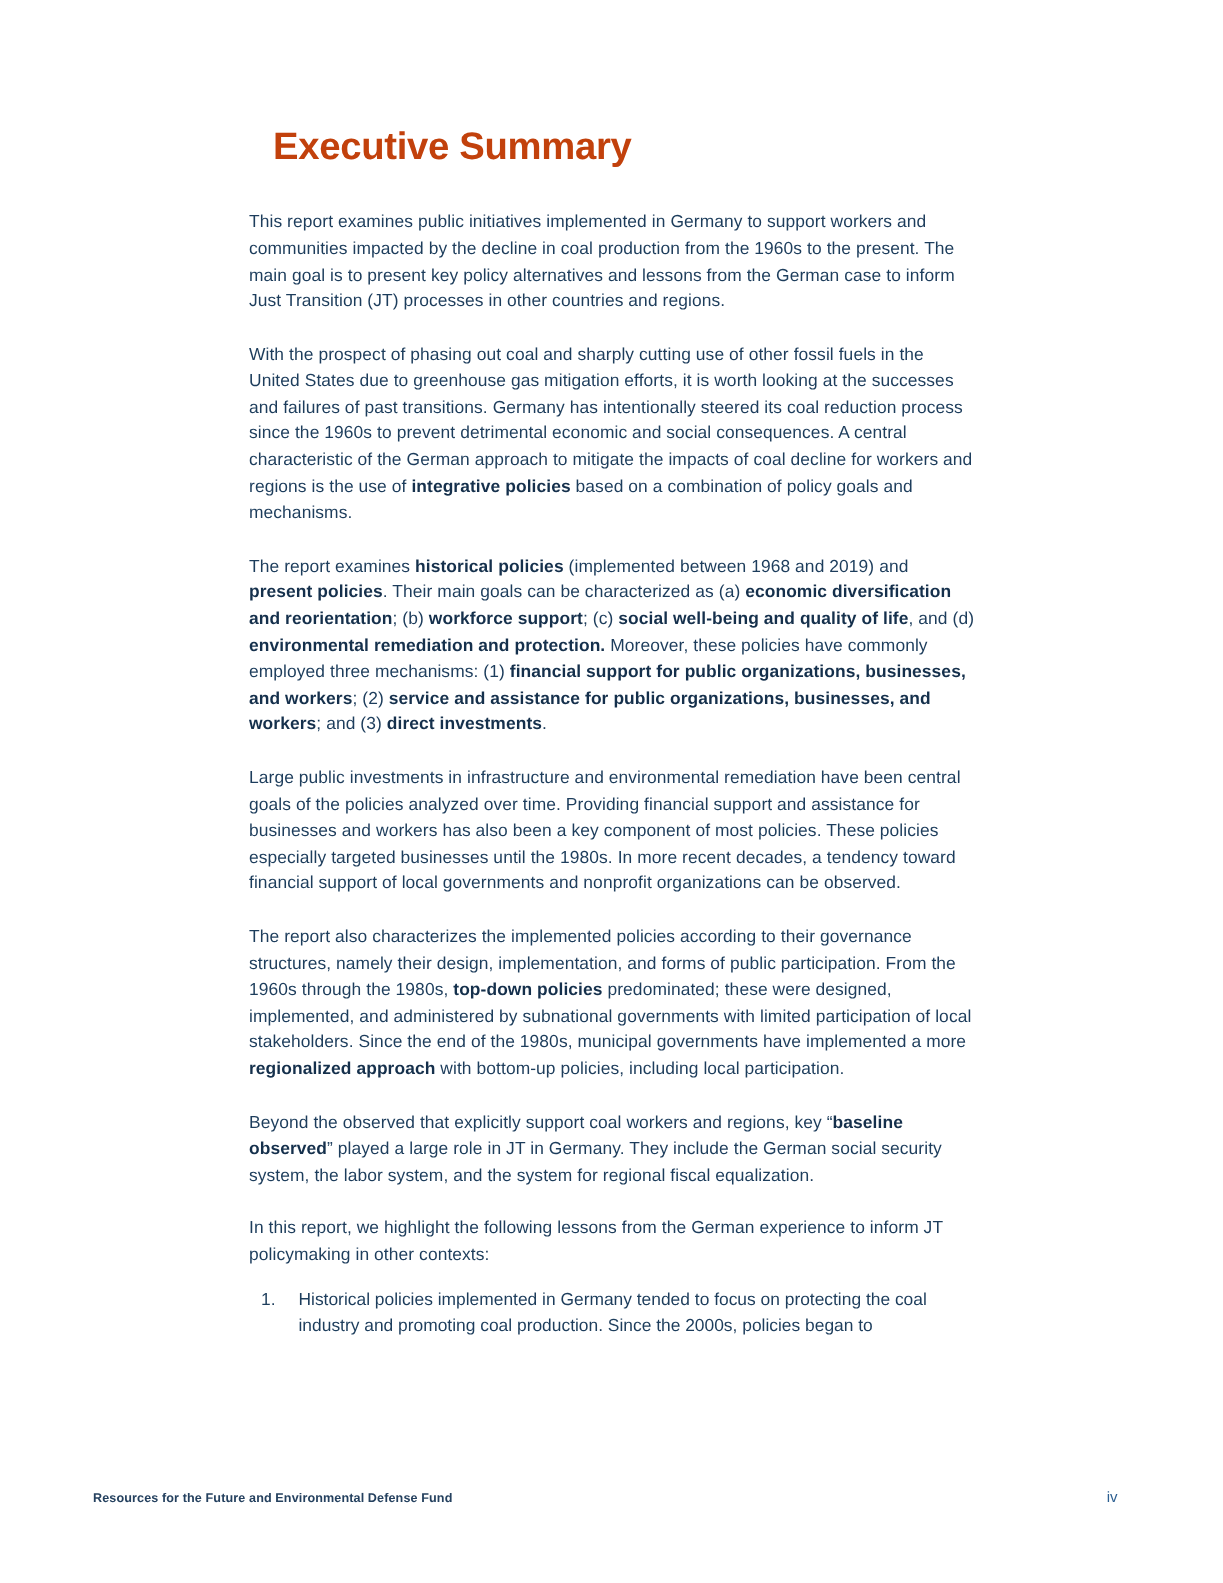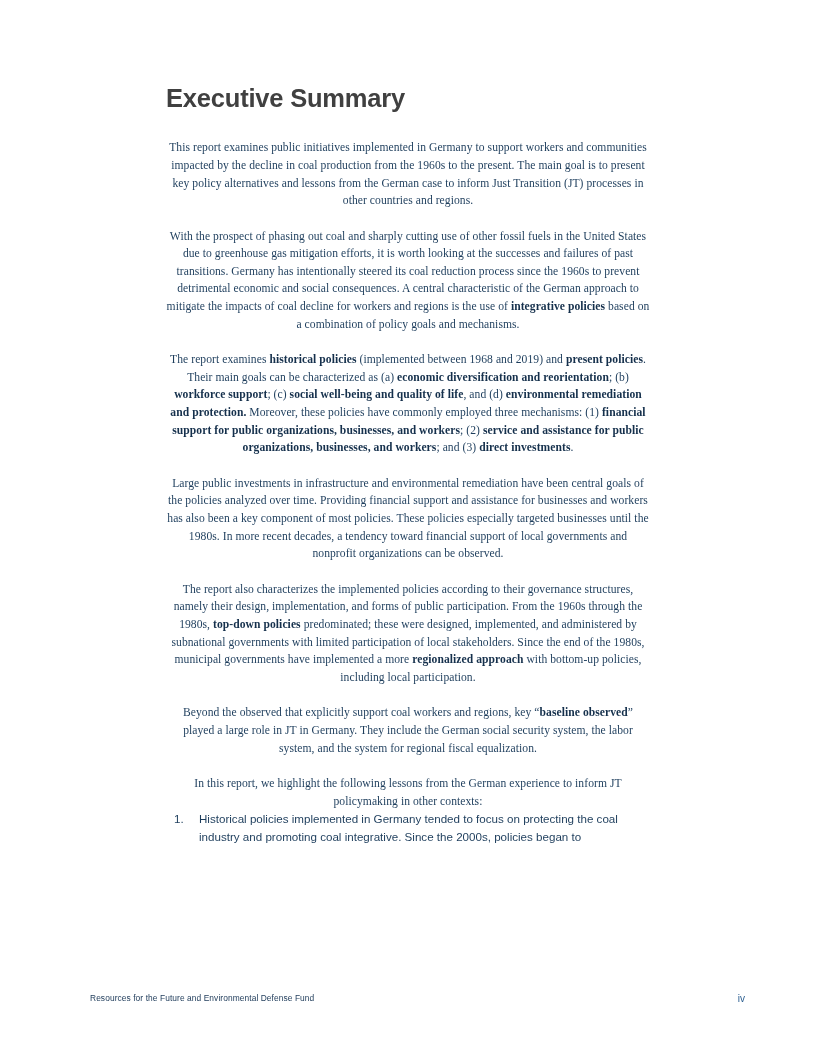--- a/index.html
+++ b/index.html
@@ -27,36 +27,35 @@
   .content {
     position: absolute;
     left: 166px;
     top: 84px;
     width: 484px;
   }
 
   .doc-title {
     font-size: 25.5px;
     font-weight: bold;
-    color: #404040;
+    color: #c2410c;
     letter-spacing: -0.2px;
-    margin: 0 0 26px 0;
+    margin: 0 0 26px 16px;
     line-height: 1.15;
   }
 
   .para {
     font-size: 11.6px;
     line-height: 17.6px;
     color: #1d3d5c;
     margin: 0 0 18px 0;
-    text-align: center;
+    text-align: left;
     letter-spacing: 0.005em;
-    font-family: Liberation Serif, serif;
   }
-  .para:last-child { margin-bottom: 0; }
+  .para:last-child { margin-bottom: 12px; }
 
   .para b, .para strong {
     font-weight: bold;
     color: #15304c;
   }
 
   .list {
     margin: 0;
     padding: 0;
     list-style: none;
@@ -84,24 +83,23 @@
     left: 62px;
     right: 55px;
     top: 990px;
     height: 16px;
     display: flex;
     align-items: center;
     justify-content: space-between;
   }
   .footer-title {
     font-size: 8.4px;
-    font-weight: normal;
+    font-weight: bold;
     color: #25415f;
     letter-spacing: 0.01em;
-    margin-left: 28px;
   }
   .footer-page {
     font-size: 10px;
     color: #2c5f91;
     font-weight: normal;
     padding-right: 15px;
   }
 </style>
 </head>
 <body>
@@ -116,21 +114,21 @@
         <p class="para"><span>This report examines public initiatives implemented in Germany to support workers and communities impacted by the decline in coal production from the 1960s to the present. The main goal is to present key policy alternatives and lessons from the German case to inform Just Transition (JT) processes in other countries and regions.</span></p>
         <p class="para"><span>With the prospect of phasing out coal and sharply cutting use of other fossil fuels in the United States due to greenhouse gas mitigation efforts, it is worth looking at the successes and failures of past transitions. Germany has intentionally steered its coal reduction process since the 1960s to prevent detrimental economic and social consequences. A central characteristic of the German approach to mitigate the impacts of coal decline for workers and regions is the use of </span><b>integrative policies</b><span> based on a combination of policy goals and mechanisms.</span></p>
         <p class="para"><span>The report examines </span><b>historical policies</b><span> (implemented between 1968 and 2019) and </span><b>present policies</b><span>. Their main goals can be characterized as (a) </span><b>economic diversification and reorientation</b><span>; (b) </span><b>workforce support</b><span>; (c) </span><b>social well-being and quality of life</b><span>, and (d) </span><b>environmental remediation and protection.</b><span> Moreover, these policies have commonly employed three mechanisms: (1) </span><b>financial support for public organizations, businesses, and workers</b><span>; (2) </span><b>service and assistance for public organizations, businesses, and workers</b><span>; and (3) </span><b>direct investments</b><span>.</span></p>
         <p class="para"><span>Large public investments in infrastructure and environmental remediation have been central goals of the policies analyzed over time. Providing financial support and assistance for businesses and workers has also been a key component of most policies. These policies especially targeted businesses until the 1980s. In more recent decades, a tendency toward financial support of local governments and nonprofit organizations can be observed.</span></p>
         <p class="para"><span>The report also characterizes the implemented policies according to their governance structures, namely their design, implementation, and forms of public participation. From the 1960s through the 1980s, </span><b>top-down policies</b><span> predominated; these were designed, implemented, and administered by subnational governments with limited participation of local stakeholders. Since the end of the 1980s, municipal governments have implemented a more </span><b>regionalized approach</b><span> with bottom-up policies, including local participation.</span></p>
         <p class="para"><span>Beyond the observed that explicitly support coal workers and regions, key “</span><b>baseline observed</b><span>” played a large role in JT in Germany. They include the German social security system, the labor system, and the system for regional fiscal equalization.</span></p>
         <p class="para"><span>In this report, we highlight the following lessons from the German experience to inform JT policymaking in other contexts:</span></p>
       </div>
 
     <ol class="list" id="list-container">
-        <li class="list-item"><span class="marker">1.</span><span><span>Historical policies implemented in Germany tended to focus on protecting the coal industry and promoting coal integrative. Since the 2000s, policies began to</span></span></li>
+        <li class="list-item"><span class="marker">1.</span><span><span>Historical policies implemented in Germany tended to focus on protecting the coal industry and promoting coal production. Since the 2000s, policies began to</span></span></li>
       </ol>
 
   </div>
 
   <div class="footer">
     <div class="footer-title">Resources for the Future and Environmental Defense Fund</div>
     <div class="footer-page">iv</div>
   </div>
 
 </div>

